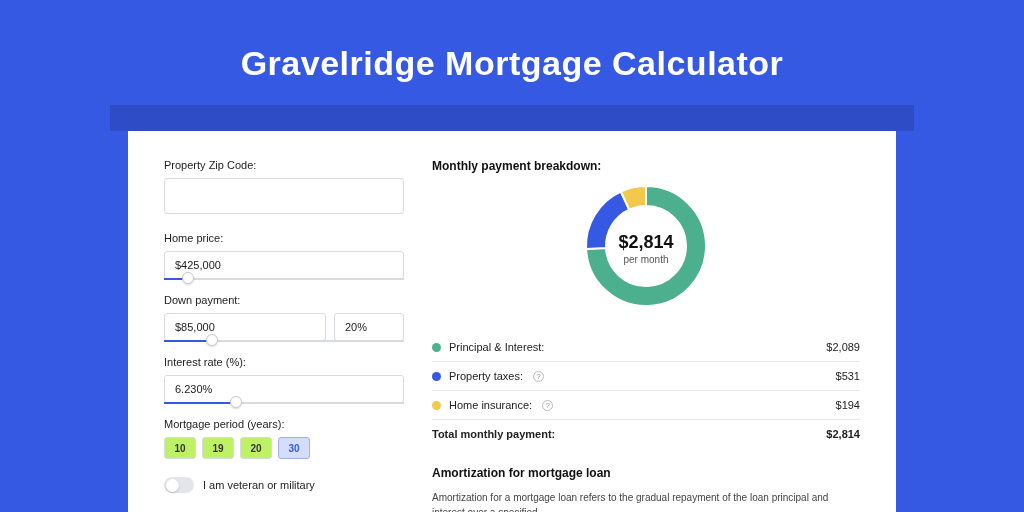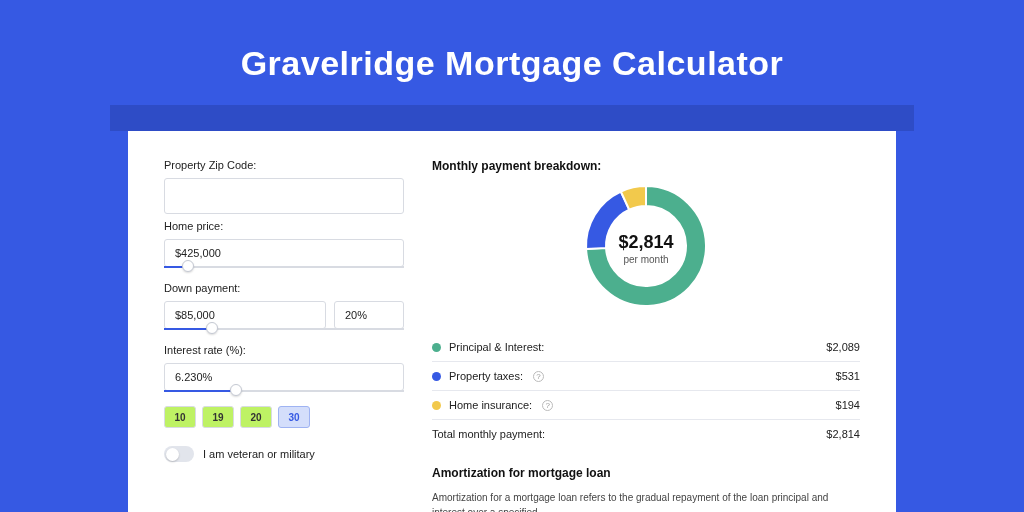--- a/index.html
+++ b/index.html
@@ -45,21 +45,21 @@
     width: 100%;
     height: 28px;
     border: 1px solid #d8dbe2;
     border-radius: 3px;
     padding: 0 10px;
     font-size: 11px;
     color: #222;
     background: #fff;
   }
   .field-group { margin-bottom: 14px; position: relative; }
-  .field-group.zip { margin-bottom: 6px; }
+  .field-group.zip { margin-bottom: 18px; }
   .field-group.zip .text-input { height: 36px; }
 
   .slider-track {
     height: 2px;
     background: #d8dbe2;
     position: relative;
     margin-top: -1px;
   }
   .slider-fill {
     height: 2px;
@@ -141,21 +141,21 @@
     align-items: center;
     justify-content: space-between;
     padding: 8px 0;
     font-size: 11px;
     color: #222;
   }
   .legend-left { display: flex; align-items: center; gap: 8px; }
   .legend-dot { width: 9px; height: 9px; border-radius: 50%; }
   .legend-amount { font-weight: 500; }
   .legend-sep { border-top: 1px solid #e6e8ee; }
-  .legend-row.total { font-weight: 400; }
+  .legend-row.total { font-weight: 700; }
   .help-icon {
     width: 11px; height: 11px; border-radius: 50%;
     border: 1px solid #bbb;
     font-size: 8px; color: #999;
     display: inline-flex; align-items: center; justify-content: center;
     margin-left: 2px;
   }
 
   .amort-title {
     font-size: 12px; font-weight: 700; color: #111;
@@ -204,20 +204,21 @@
     <div class="field-group">
       <label class="field-label">Interest rate (%):</label>
       <input class="text-input" value="6.230%" style="">
       <div class="slider-track">
         <div class="slider-fill" id="ir-fill" style="width: 30%;"></div>
         <div class="slider-thumb" id="ir-thumb" style="left: 30%;"></div>
       </div>
     </div>
 
     <div class="field-group">
+      <label class="field-label">Mortgage period (years):</label>
       <div class="period-row" id="period-row">
           <div class="period-btn">10</div>
           <div class="period-btn">19</div>
           <div class="period-btn">20</div>
           <div class="period-btn selected">30</div>
         </div>
     </div>
 
     <div class="toggle-row">
       <div class="toggle"></div>

